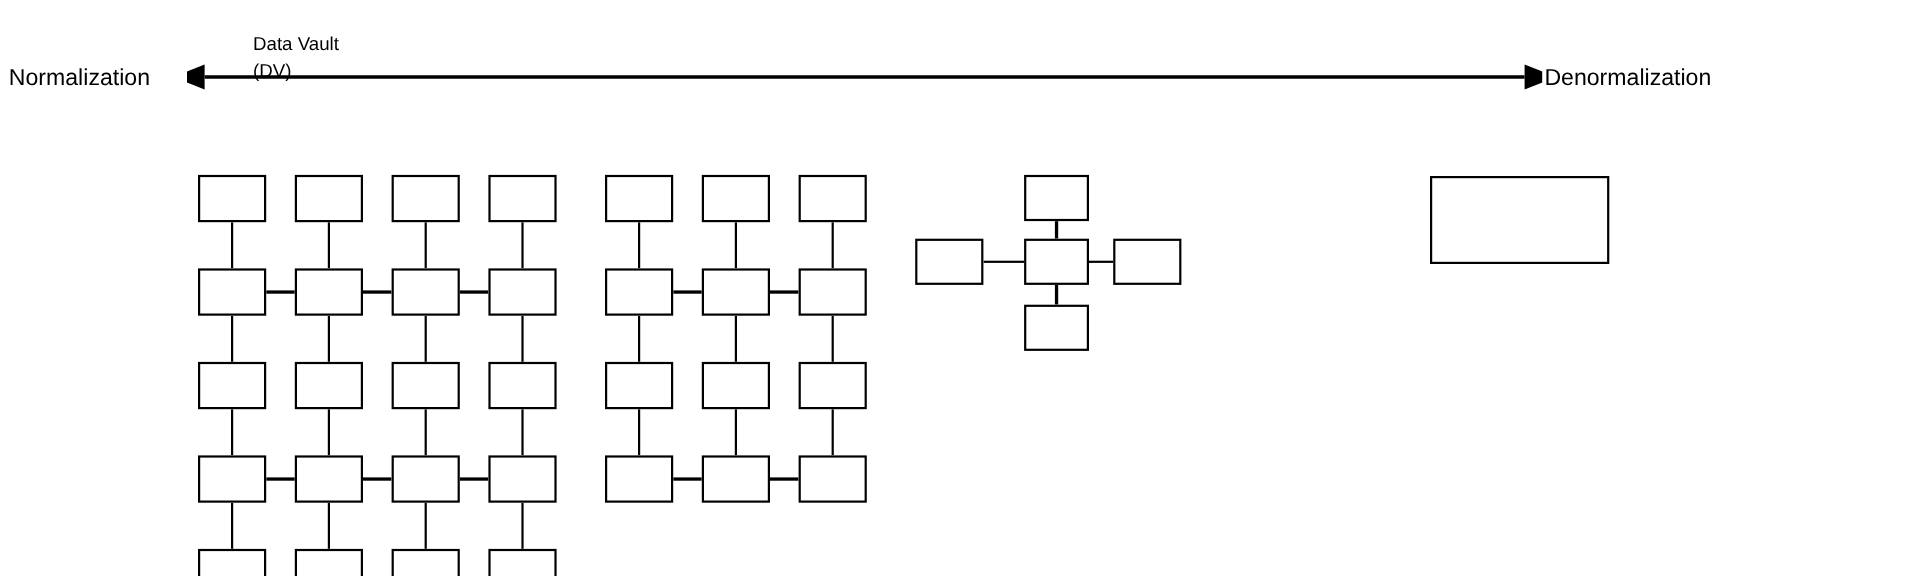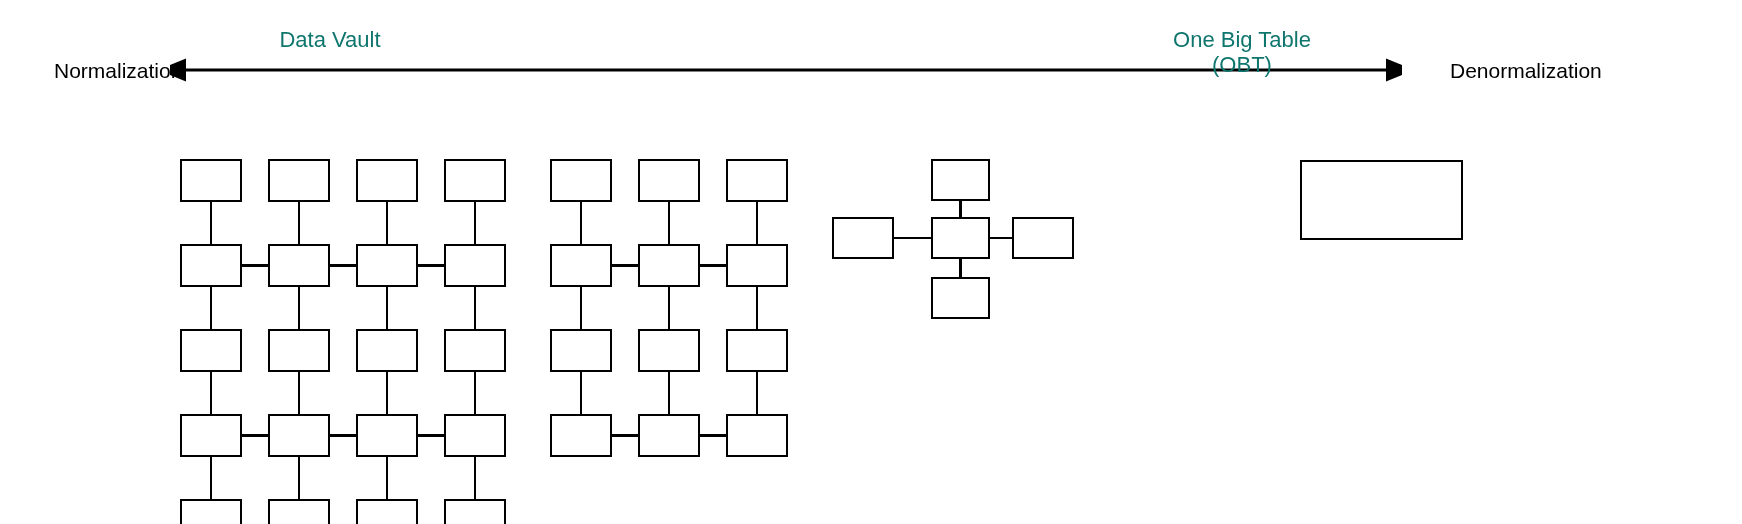--- a/index.html
+++ b/index.html
@@ -20,42 +20,40 @@
     background: #ffffff;
   }
 
   
   .axis-label {
     position: absolute;
     font-size: 21px;
     line-height: 25px;
     color: #000;
     white-space: nowrap;
-    margin-left: 46px;
   }
   #axis-label-left  { left: 8px;  top: 58px; }
   #axis-label-right { left: 1404px; top: 58px; }
 
   #spectrum-arrow {
     position: absolute;
     left: 170px;
     top: 52px;
     width: 1232px;
     height: 36px;
   }
 
   
   .col-heading {
     position: absolute;
     top: 2px;
-    font-size: 22px;
+    font-size: 17px;
     line-height: 25px;
-    text-align: center;
     white-space: pre-line;
-    color: #0f766e;
+    color: #000000;
   }
   .col-heading .hl2 { display: block; }
 
   #heading-dv   { left: 230px; width: 200px; }
   #heading-3nf  { left: 568px; width: 200px; }
   #heading-dim  { left: 852px; width: 200px; }
   #heading-obt  { left: 1142px; width: 200px; }
 
   
   .group { position: absolute; }
@@ -103,28 +101,25 @@
       </marker>
       <marker id="arrow-end" markerWidth="11" markerHeight="11" refX="0.8" refY="4.2" orient="auto" markerUnits="strokeWidth">
         <path d="M 0.8 0.4 L 10.3 4.2 L 0.8 8 z" fill="#000000"></path>
       </marker>
     </defs>
     <line x1="16" y1="18" x2="1216" y2="18" stroke="#000000" stroke-width="3" marker-start="url(#arrow-start)" marker-end="url(#arrow-end)"></line>
   </svg>
 
   <div class="col-heading" id="heading-dv">
     <span class="hl1">Data Vault</span>
+    <span class="hl2">(DV)</span>
   </div>
 
 
 
-  <div class="col-heading" id="heading-obt">
-    <span class="hl1">One Big Table</span>
-    <span class="hl2">(OBT)</span>
-  </div>
 
   <div class="group" id="data-vault-group">
       <div class="link v" style="left: 209.9px; top: 202px; height: 42px;"></div>
       <div class="ent-box" style="left: 180px; top: 159px; width: 62px; height: 43px;"></div>
       <div class="link v" style="left: 297.9px; top: 202px; height: 42px;"></div>
       <div class="ent-box" style="left: 268px; top: 159px; width: 62px; height: 43px;"></div>
       <div class="link v" style="left: 385.9px; top: 202px; height: 42px;"></div>
       <div class="ent-box" style="left: 356px; top: 159px; width: 62px; height: 43px;"></div>
       <div class="link v" style="left: 473.9px; top: 202px; height: 42px;"></div>
       <div class="ent-box" style="left: 444px; top: 159px; width: 62px; height: 43px;"></div>

